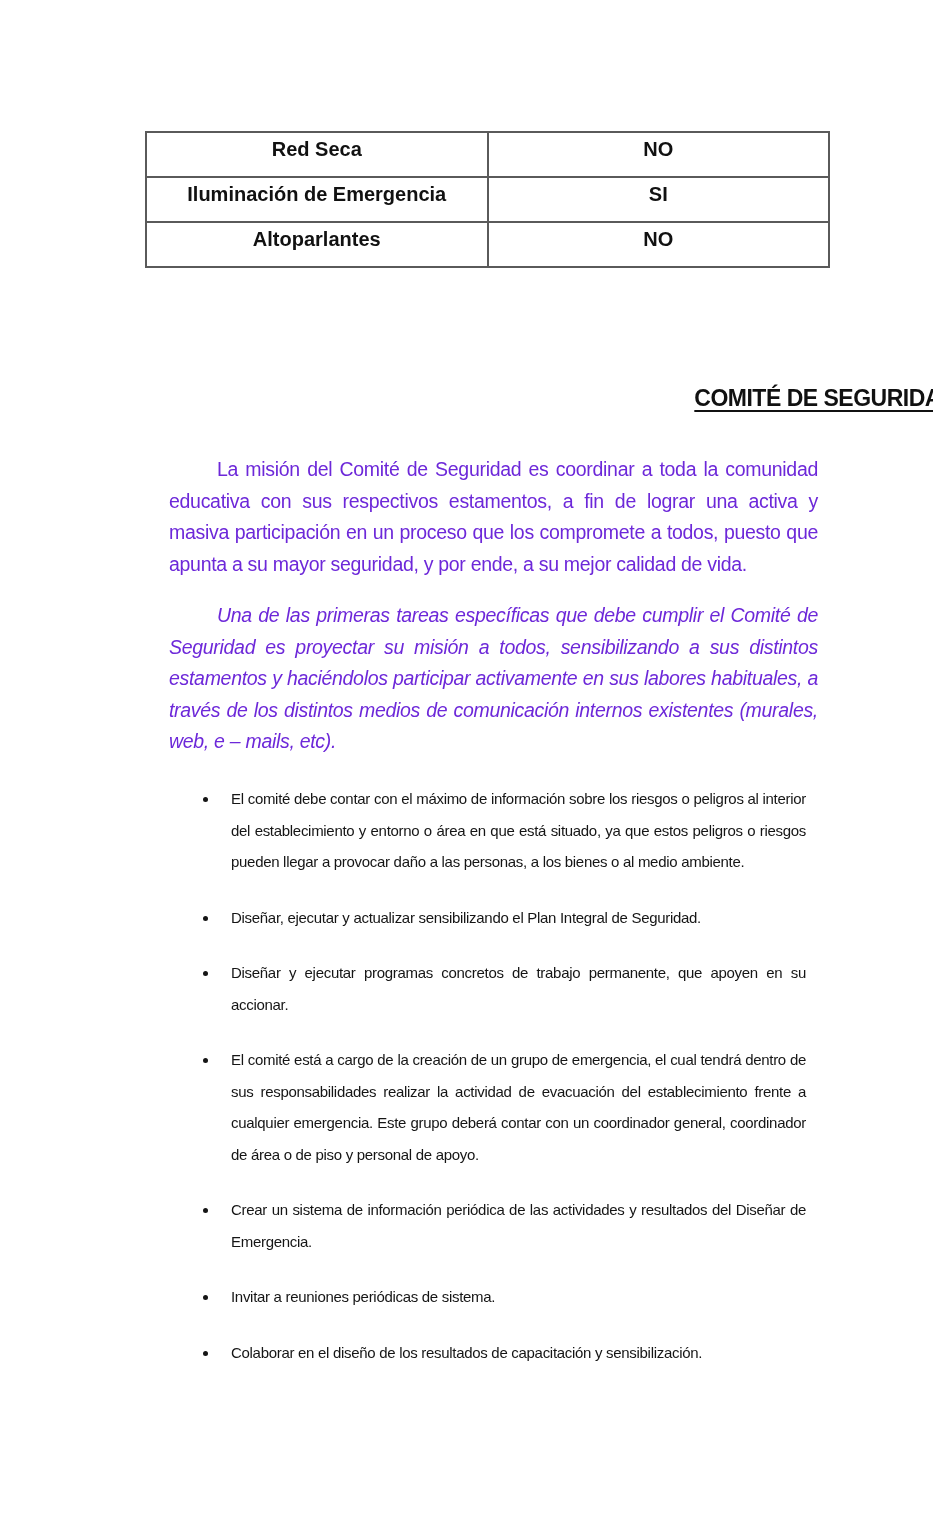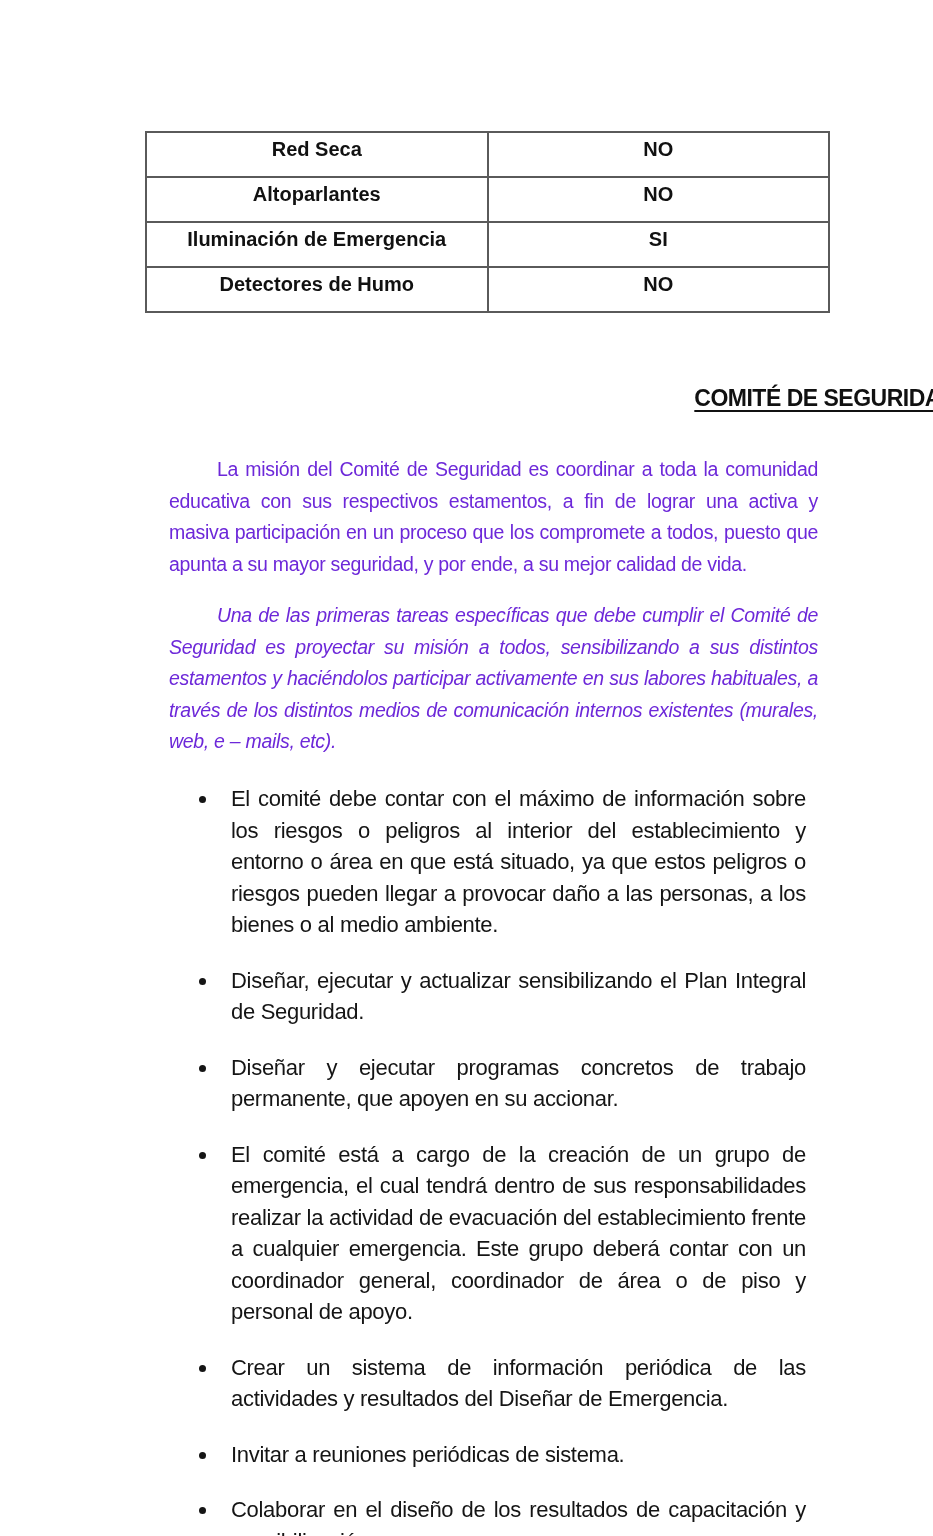--- a/index.html
+++ b/index.html
@@ -63,48 +63,44 @@
   .p2-pos { top: 564px; font-style: italic; }
   
   .bullets {
     position: absolute;
     top: 735px; left: 133px;
     width: 673px;
     list-style: disc outside;
   }
   .bullets li {
     margin-left: 50px;
-    font-size: 22px;
+    font-size: 15px;
     letter-spacing: -0.3px;
     line-height: 31.5px;
     text-align: justify;
     color: #151515;
   }
 </style>
 </head>
 <body>
 
 <div class="page">
 
   <table class="facilities-table">
     <tbody>
       <tr>
         <td>Red Seca</td>
         <td>NO</td>
       </tr>
       <tr>
-        <td>Altoparlantes</td>
-        <td>NO</td>
-      </tr>
-      <tr>
         <td>Iluminación de Emergencia</td>
         <td>SI</td>
       </tr>
       <tr>
-        <td>Detectores de Humo</td>
+        <td>Altoparlantes</td>
         <td>NO</td>
       </tr>
     </tbody>
   </table>
 
   <div class="heading h1-pos">COMITÉ DE SEGURIDAD</div>
 
   <p class="para p1-pos">La misión del Comité de Seguridad es coordinar a toda la comunidad educativa con sus respectivos estamentos, a fin de lograr una activa y masiva participación en un proceso que los compromete a todos, puesto que apunta a su mayor seguridad, y por ende, a su mejor calidad de vida.</p>
 
   <p class="para p2-pos">Una de las primeras tareas específicas que debe cumplir el Comité de Seguridad es proyectar su misión a todos, sensibilizando a sus distintos estamentos y haciéndolos participar activamente en sus labores habituales, a través de los distintos medios de comunicación internos existentes (murales, web, e – mails, etc).</p>

